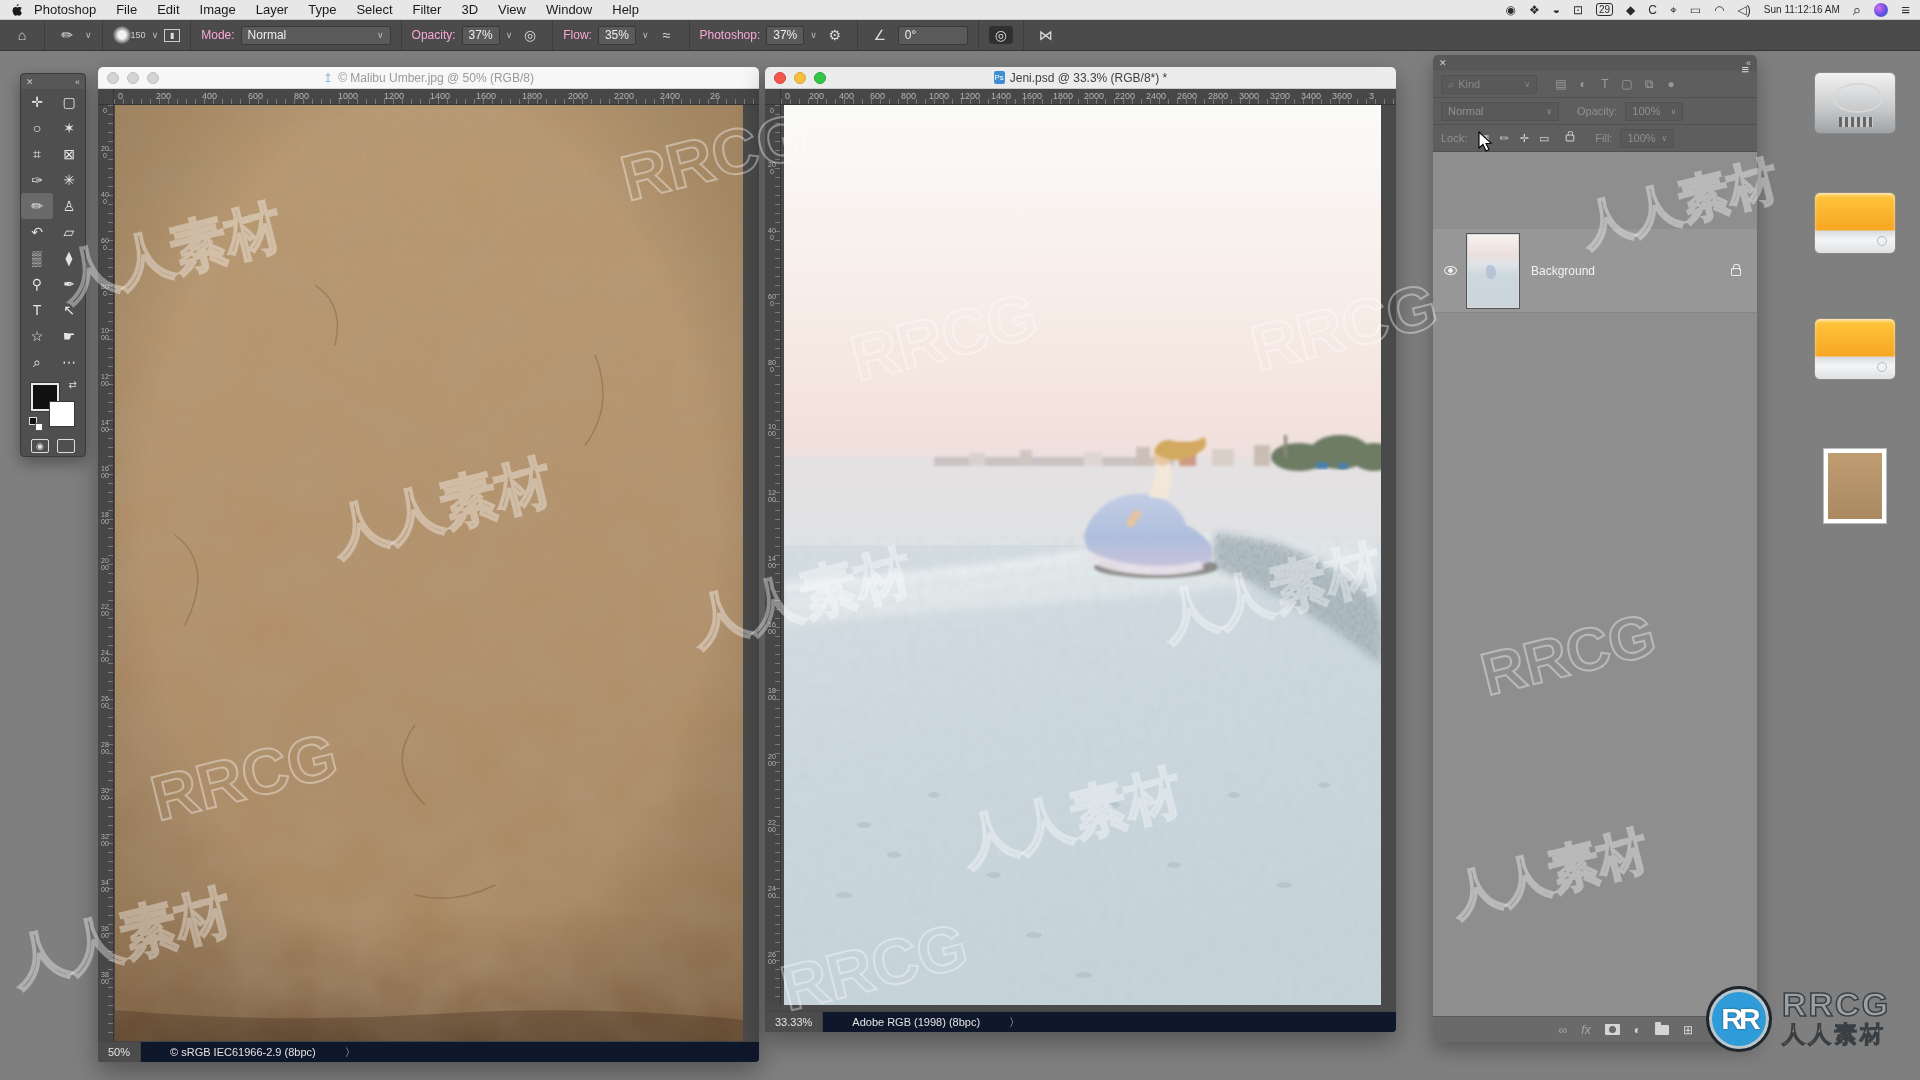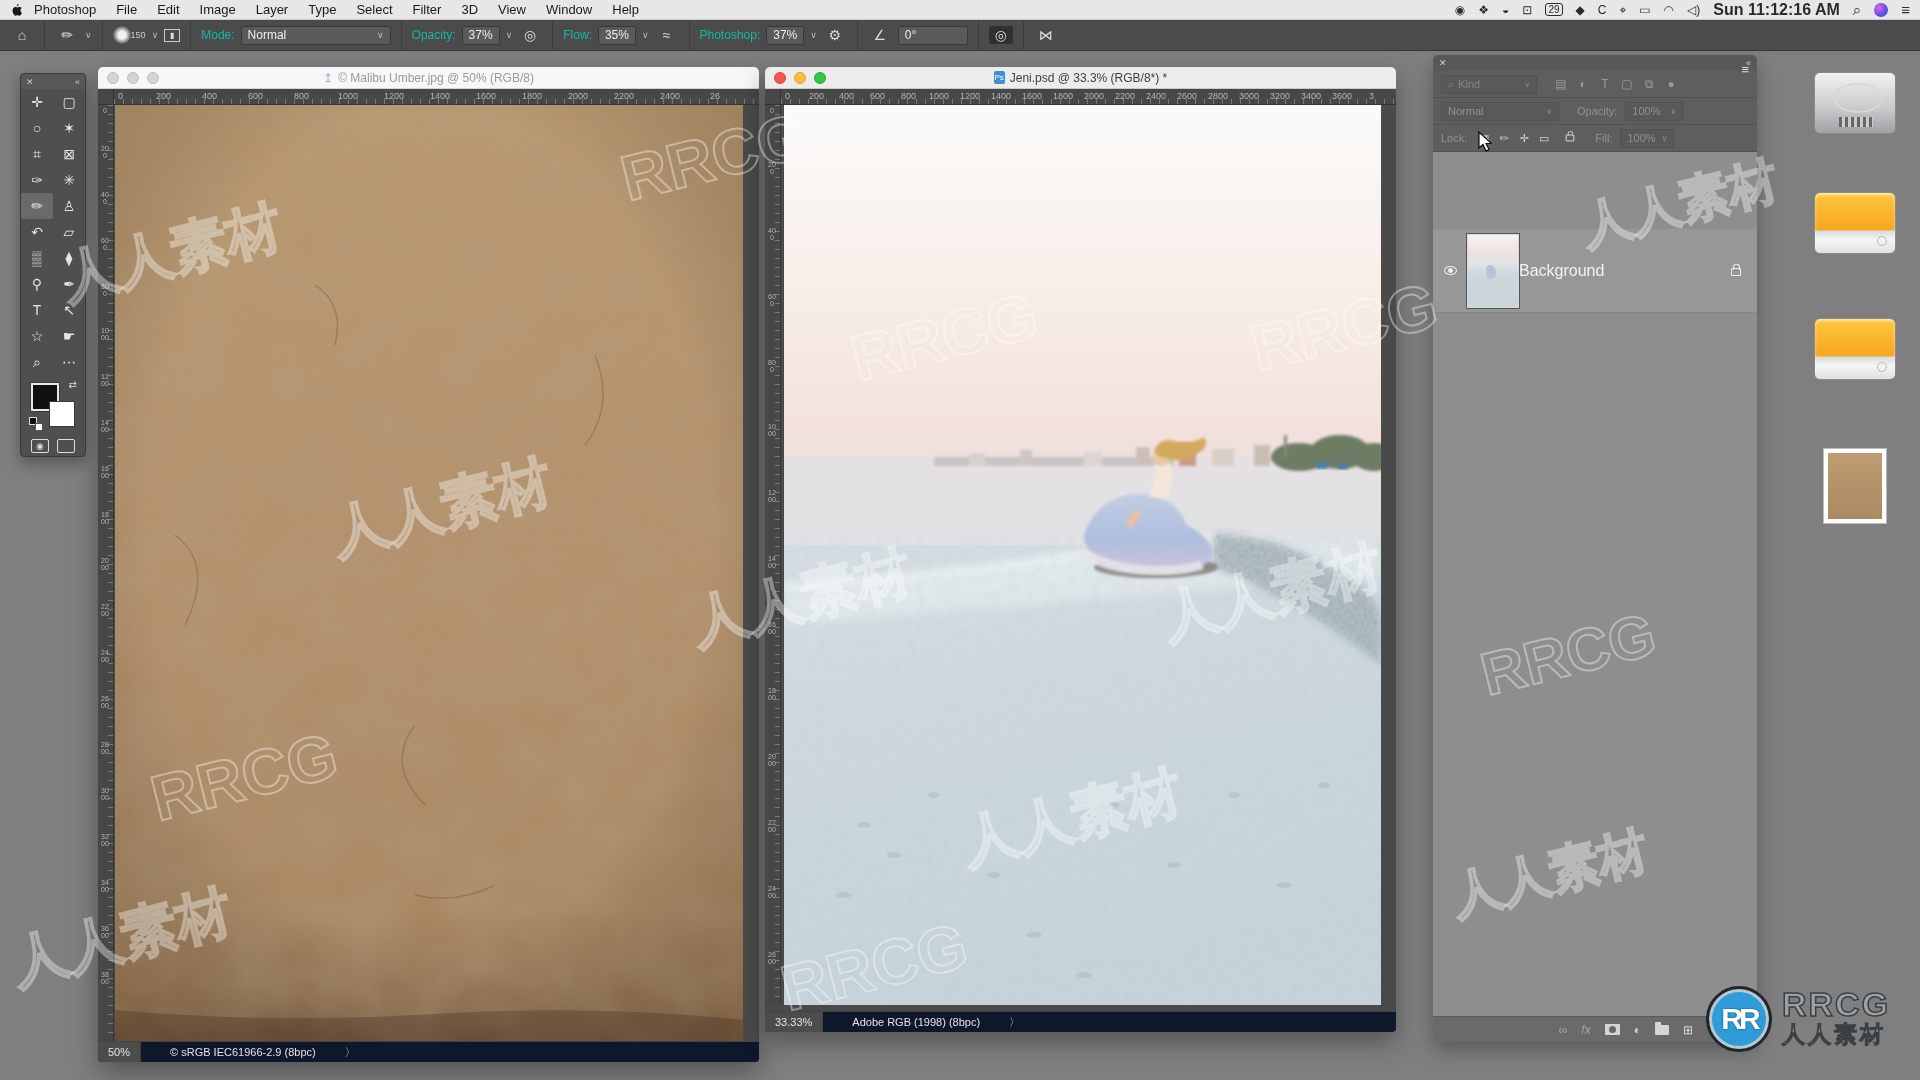--- a/index.html
+++ b/index.html
@@ -8,28 +8,28 @@
   .abs { position:absolute; }
 
   
   #menubar { position:absolute; left:0; top:0; width:1920px; height:20px; background:#e7e7e7; border-bottom:1px solid #c9c9c9; display:flex; align-items:center; font-size:13px; color:#1a1a1a; z-index:60; }
   #menubar .left { display:flex; align-items:center; gap:0; padding-left:12px; }
   #menubar .menu-item { padding:0 10px; height:20px; line-height:20px; white-space:nowrap; }
   #menubar .menu-item.strong { font-weight:normal; }
   #menubar .right { margin-left:auto; display:flex; align-items:center; gap:13px; padding-right:10px; color:#2b2b2b; }
   #menubar .sicon { font-size:12px; line-height:20px; white-space:nowrap; }
   #menubar .sicon.boxed { border:1px solid #2b2b2b; border-radius:3px; font-size:10px; line-height:11px; padding:0 2px; }
-  #menubar .clock { font-size:16px;font-weight:bold; }
+  #menubar .clock { font-size:10px; }
   .siri-dot { width:14px; height:14px; border-radius:50%; background:radial-gradient(circle at 35% 35%, #d66de8, #5b4ae0 60%, #2c9bd6); display:inline-block; }
   .apple-logo { width:12px; height:14px; display:inline-block; }
 
   
   #optionsbar { position:absolute; left:0; top:20px; width:1920px; height:31px; background:#4b4b4b; border-bottom:1px solid #353535; display:flex; align-items:center; color:#d8d8d8; font-size:12px; z-index:55; }
   #optionsbar .grp { display:flex; align-items:center; gap:6px; padding:0 10px; height:100%; border-right:1px solid #3c3c3c; }
-  #optionsbar .lbl { color:#14b8a6; }
+  #optionsbar .lbl { color:#f9a8d4; }
   #optionsbar .field { background:#5a5a5a; border:1px solid #393939; border-radius:2px; height:19px; line-height:17px; padding:0 6px; color:#eee; min-width:34px; }
   #optionsbar .chev { color:#bbb; font-size:9px; }
   #optionsbar .icon-btn { width:24px; text-align:center; font-size:14px; color:#ddd; }
   #optionsbar .icon-btn.active { background:#303030; border-radius:3px; padding:1px 2px; }
   .brush-preview { display:flex; flex-direction:row; align-items:center; line-height:9px; }
   .brush-dot { width:18px; height:18px; border-radius:50%; background:radial-gradient(circle, #f2f2f2 30%, rgba(242,242,242,0) 75%); }
   .brush-size { font-size:9px; color:#ccc; }
   .mode-select { width:150px; display:flex; justify-content:space-between; }
 
   
@@ -92,21 +92,21 @@
   .dim { opacity:.55; }
   .dd-box { display:flex; align-items:center; justify-content:space-between; background:#565656; border:1px solid #484848; border-radius:2px; height:19px; padding:0 6px; }
   .lock-icn { width:18px; text-align:center; font-size:11px; color:#cfcfcf; }
   .lp-list { position:absolute; left:0; right:0; top:126px; bottom:26px; background:#8e8e8e; }
   .layer-row { position:absolute; left:0; right:0; top:48px; height:84px; background:#979797; border-bottom:1px solid #858585; display:flex; align-items:center; color:#f2f2f2; }
   .eye-wrap { width:34px; display:flex; justify-content:center; }
   .eye { width:13px; height:9px; border:1.5px solid #f0f0f0; border-radius:50%; background:radial-gradient(circle, #f0f0f0 2px, transparent 2.6px); }
   .layer-thumb { width:52px; height:74px; border:1px solid #d9d9d9; outline:1px solid #555; background:
       linear-gradient(180deg,#f6f2ef 0%, #ecdfdd 28%, #dfe4e7 40%, #cdd8de 55%, #c9d4db 100%); position:relative; }
   .layer-thumb::after { content:""; position:absolute; left:18px; top:30px; width:10px; height:14px; background:#b9c3d8; border-radius:40% 60% 50% 50%; }
-  .layer-name { font-size:16px; }
+  .layer-name { margin-left:12px; font-size:12px; }
   .layer-lock { margin-left:auto; margin-right:16px; }
   .css-lock { width:10px; height:8px; border:1.4px solid #ececec; border-radius:1px; position:relative; display:inline-block; }
   .css-lock::before { content:""; position:absolute; top:-5px; left:1px; width:5px; height:5px; border:1.4px solid #ececec; border-bottom:none; border-radius:3px 3px 0 0; }
   .lp-bottom { position:absolute; left:0; right:0; bottom:0; height:26px; background:#6a6a6a; border-top:1px solid #595959; display:flex; align-items:center; justify-content:flex-end; gap:14px; padding-right:64px; color:#d5d5d5; font-size:12px; }
   .mask-icn { width:15px; height:11px; background:#d5d5d5; border-radius:1px; position:relative; display:inline-block; }
   .mask-icn::after { content:""; position:absolute; left:4px; top:2px; width:7px; height:7px; border-radius:50%; background:#6a6a6a; }
   .folder-icn { width:14px; height:10px; background:#d5d5d5; border-radius:1px; position:relative; display:inline-block; }
   .folder-icn::before { content:""; position:absolute; top:-3px; left:0; width:6px; height:3px; background:#d5d5d5; border-radius:1px 1px 0 0; }
 
   

